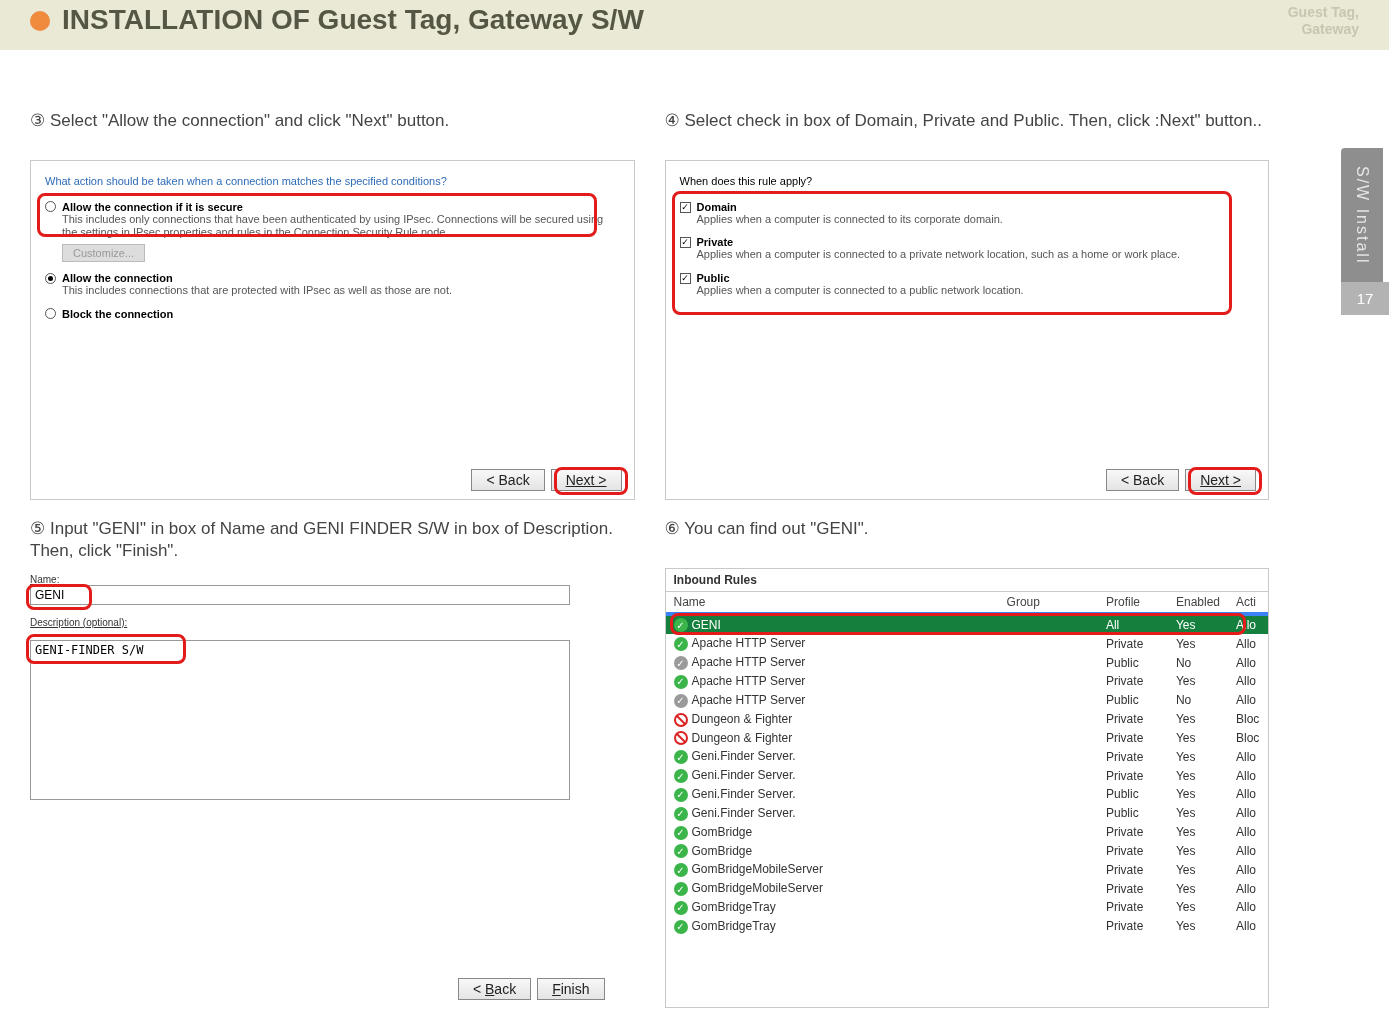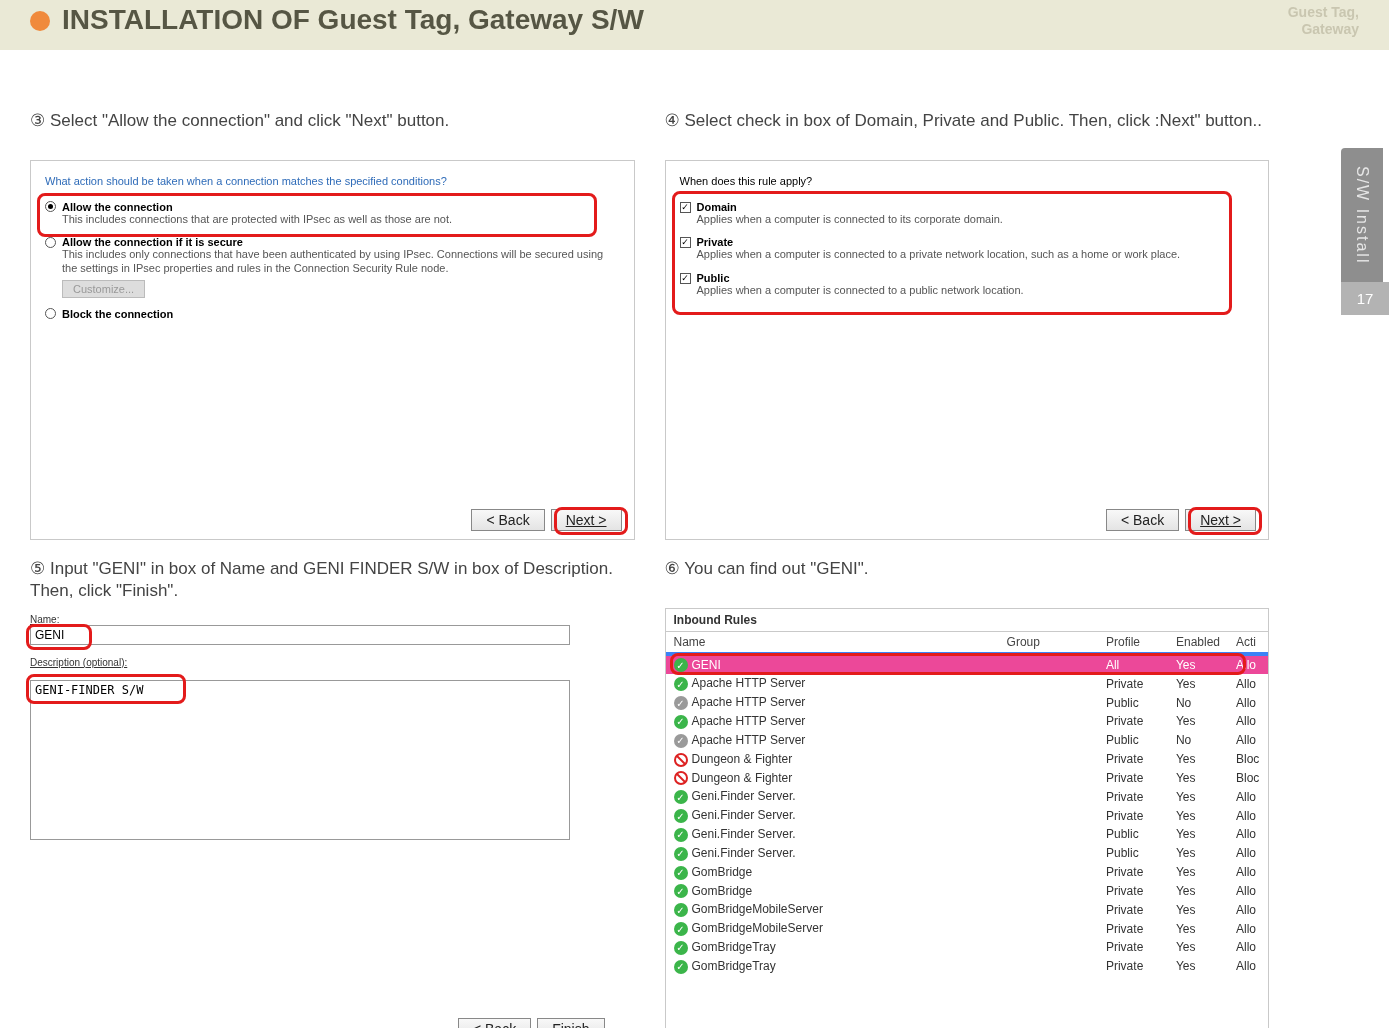--- a/index.html
+++ b/index.html
@@ -7,21 +7,21 @@
 .header-bar { background: #eae9d6; padding: 4px 30px 12px; display: flex; align-items: flex-start; justify-content: space-between; gap: 16px; }
 .h-left { display: flex; align-items: center; gap: 12px; }
 .h-dot { width: 20px; height: 20px; border-radius: 50%; background: #f08a3c; margin-top: 2px; }
 .h-title { font-size: 28px; font-weight: 700; color: #565644; }
 .h-right { text-align: right; color: #c9c6b0; font-size: 14px; font-weight: 600; line-height: 1.2; }
 .content { padding: 60px 120px 10px 30px; display: grid; grid-template-columns: 1fr 1fr; column-gap: 30px; row-gap: 18px; position: relative; }
 .side-tab { position: absolute; right: 0; top: 98px; width: 48px; }
 .side-tab .lab { background: #8e8e8e; color: #e6e6e6; writing-mode: vertical-rl; text-orientation: mixed; padding: 18px 12px; font-size: 16px; letter-spacing: 2px; border-radius: 4px 0 0 0; }
 .side-tab .num { background: #b3b3b3; color: #fff; text-align: center; padding: 8px 0; font-size: 15px; }
 .step-caption { font-size: 17px; color: #444; line-height: 1.3; margin-bottom: 6px; min-height: 44px; }
-.wiz-panel { border: 1px solid #c9c9c9; background: #fff; padding: 14px 14px 8px; height: 380px; position: relative; font-size: 11px; }
+.wiz-panel { border: 1px solid #c9c9c9; background: #fff; padding: 14px 14px 8px; height: 340px; position: relative; font-size: 11px; }
 .wiz-q { color: #2e6bb8; margin-bottom: 14px; }
 .opt { margin-bottom: 10px; }
 .opt .row1 { display: flex; align-items: center; gap: 6px; }
 .radio { width: 11px; height: 11px; border: 1px solid #555; border-radius: 50%; display: inline-flex; align-items: center; justify-content: center; background: #fff; }
 .radio.sel::after { content: ""; width: 5px; height: 5px; background: #000; border-radius: 50%; }
 .opt-title { font-weight: 700; color: #000; }
 .opt-desc { margin-left: 17px; color: #555; line-height: 1.25; }
 .cust-btn { margin-left: 17px; margin-top: 4px; background: #ddd; border: 1px solid #bbb; color: #999; padding: 2px 10px; font-size: 11px; }
 .red-box { position: absolute; border: 3px solid #e31b1b; border-radius: 8px; pointer-events: none; }
 .wiz-foot { position: absolute; bottom: 8px; right: 12px; display: flex; gap: 6px; }
@@ -31,21 +31,21 @@
 .chk::after { content: "✓"; font-size: 9px; line-height: 1; color: #000; }
 .form-panel { padding: 2px 0 0 0; position: relative; height: 440px; }
 .form-panel .fl { font-size: 10px; margin-top: 4px; }
 .form-panel input[type=text] { width: 540px; border: 1px solid #999; font-size: 12px; padding: 2px 4px; height: 20px; }
 .form-panel textarea { width: 540px; height: 160px; border: 1px solid #999; font-size: 12px; padding: 2px 4px; resize: none; margin-top: 12px; }
 .rules-panel { border: 1px solid #c9c9c9; background: #fff; font-size: 12px; height: 440px; overflow: hidden; }
 .rules-panel .ttl { font-weight: 700; background: #fff; padding: 4px 8px; border-bottom: 1px solid #c9c9c9; }
 .rules-panel table { width: 100%; border-collapse: collapse; }
 .rules-panel th { text-align: left; font-weight: 400; color: #444; padding: 3px 8px; border-bottom: 4px solid #3b82f6; }
 .rules-panel td { padding: 2px 8px; white-space: nowrap; }
-.rules-panel tr.sel td { background: #ec4899; color: #fff; }
+.rules-panel tr.sel td { background: #15803d; color: #fff; }
 .ic { width: 14px; height: 14px; border-radius: 50%; display: inline-flex; align-items: center; justify-content: center; font-size: 10px; margin-right: 4px; color: #fff; vertical-align: middle; }
 .ic-g { background: #3bb54a; }
 .ic-gr { background: #9a9a9a; }
 .ic-r { background: #fff; border: 2px solid #d22; position: relative; }
 .ic-r::after { content: ""; position: absolute; width: 12px; height: 2px; background: #d22; transform: rotate(45deg); }
 .col-profile { width: 70px; }
 .col-enabled { width: 60px; }
 .col-action { width: 40px; }
 </style>
 </head>
@@ -69,33 +69,33 @@
     <div class="num">17</div>
   </div>
 
   <div>
     <div class="step-caption">③ Select "Allow the connection" and click "Next" button.</div>
     <div class="wiz-panel">
       <div class="wiz-q">What action should be taken when a connection matches the specified conditions?</div>
 
       <div class="opt">
         <div class="row1">
-          <span class="radio sel"></span>
-          <span class="opt-title">Allow the connection</span>
-        </div>
-        <div class="opt-desc">This includes connections that are protected with IPsec as well as those are not.</div>
-      </div>
-
-      <div class="opt">
-        <div class="row1">
           <span class="radio"></span>
           <span class="opt-title">Allow the connection if it is secure</span>
         </div>
         <div class="opt-desc">This includes only connections that have been authenticated by using IPsec.  Connections will be secured using the settings in IPsec properties and rules in the Connection Security Rule node.</div>
         <button class="cust-btn">Customize...</button>
+      </div>
+
+      <div class="opt">
+        <div class="row1">
+          <span class="radio sel"></span>
+          <span class="opt-title">Allow the connection</span>
+        </div>
+        <div class="opt-desc">This includes connections that are protected with IPsec as well as those are not.</div>
       </div>
 
       <div class="opt">
         <div class="row1">
           <span class="radio"></span>
           <span class="opt-title">Block the connection</span>
         </div>
       </div>
 
       <div class="red-box" style="left:6px; top:32px; width:560px; height:44px;"></div>

